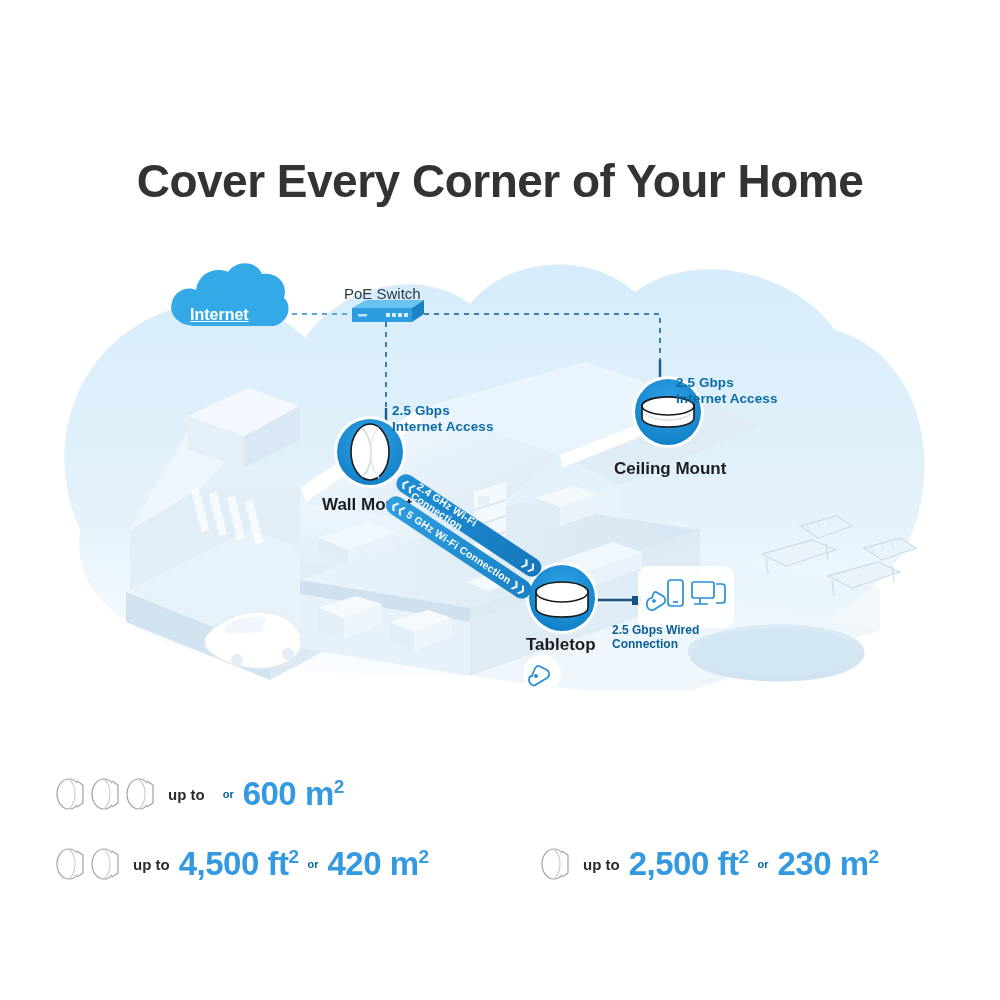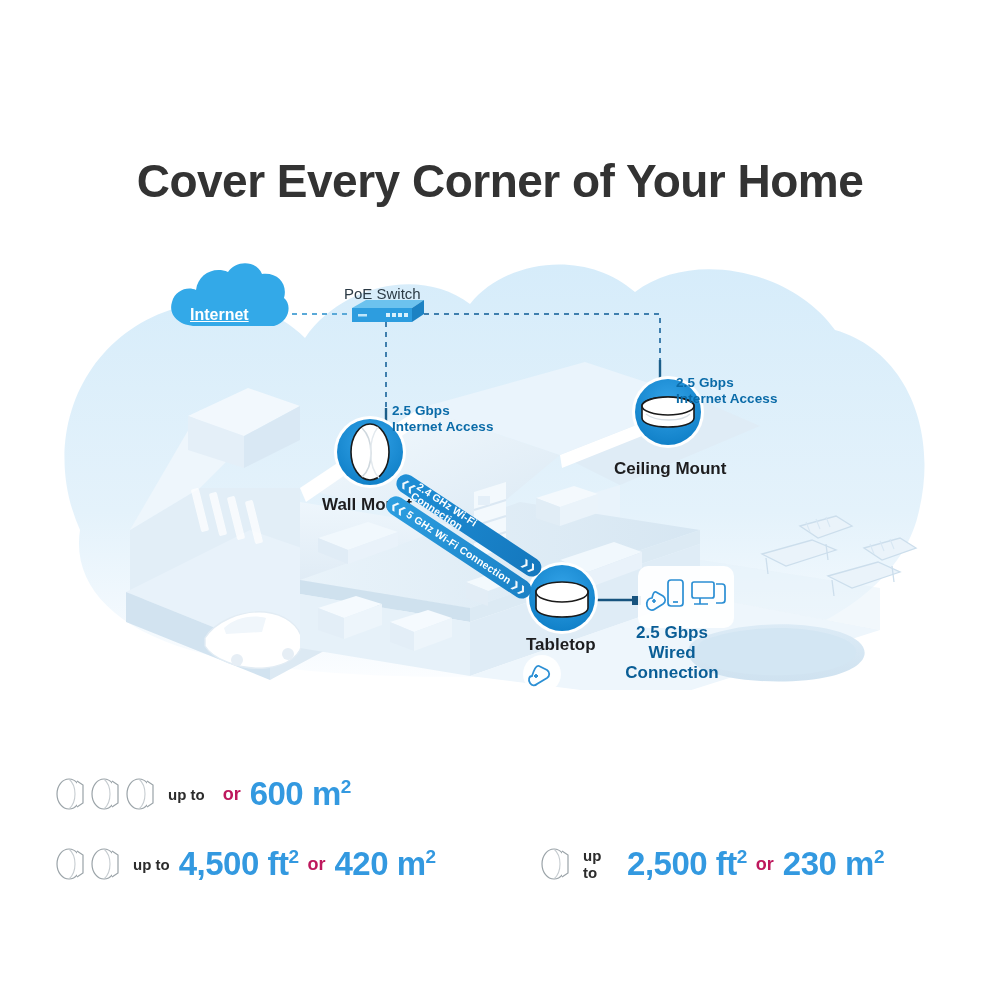--- a/index.html
+++ b/index.html
@@ -63,26 +63,26 @@
   .lbl-speed {
     font-size: 13.5px;
     font-weight: 700;
     color: #0a6ba8;
     letter-spacing: 0.1px;
     margin-top: 45px;
   }
   .lbl-speed-left { left: 392px; top: 128px; }
   .lbl-speed-right { left: 676px; top: 100px; }
   .lbl-wired {
-    font-size: 17px;
+    font-size: 12px;
     font-weight: 700;
     color: #0a5e96;
     left: 612px;
     top: 393px;
-    text-align: center;
+    text-align: left;
     width: 120px;
     white-space: normal;
   }
   .lbl-device {
     font-size: 17px;
     font-weight: 700;
     color: #1d1d1f;
   }
   .lbl-wall { left: 322px; top: 265px; }
   .lbl-ceiling { left: 614px; top: 220px; margin-top: 9px; }
@@ -143,23 +143,23 @@
     gap: 2px;
     margin-right: 10px;
   }
   .cov-upto {
     font-size: 15px;
     font-weight: 600;
     color: #2c2c2c;
     margin-right: 9px;
   }
   .cov-or {
-    font-size: 18px;
+    font-size: 11px;
     font-weight: 600;
-    color: #be185d;
+    color: #0369a1;
     margin: 0 9px;
   }
   .cov-val {
     font-size: 33px;
     font-weight: 700;
     color: #3399e0;
     letter-spacing: -0.5px;
     white-space: nowrap;
   }
   .cov-val sup {

